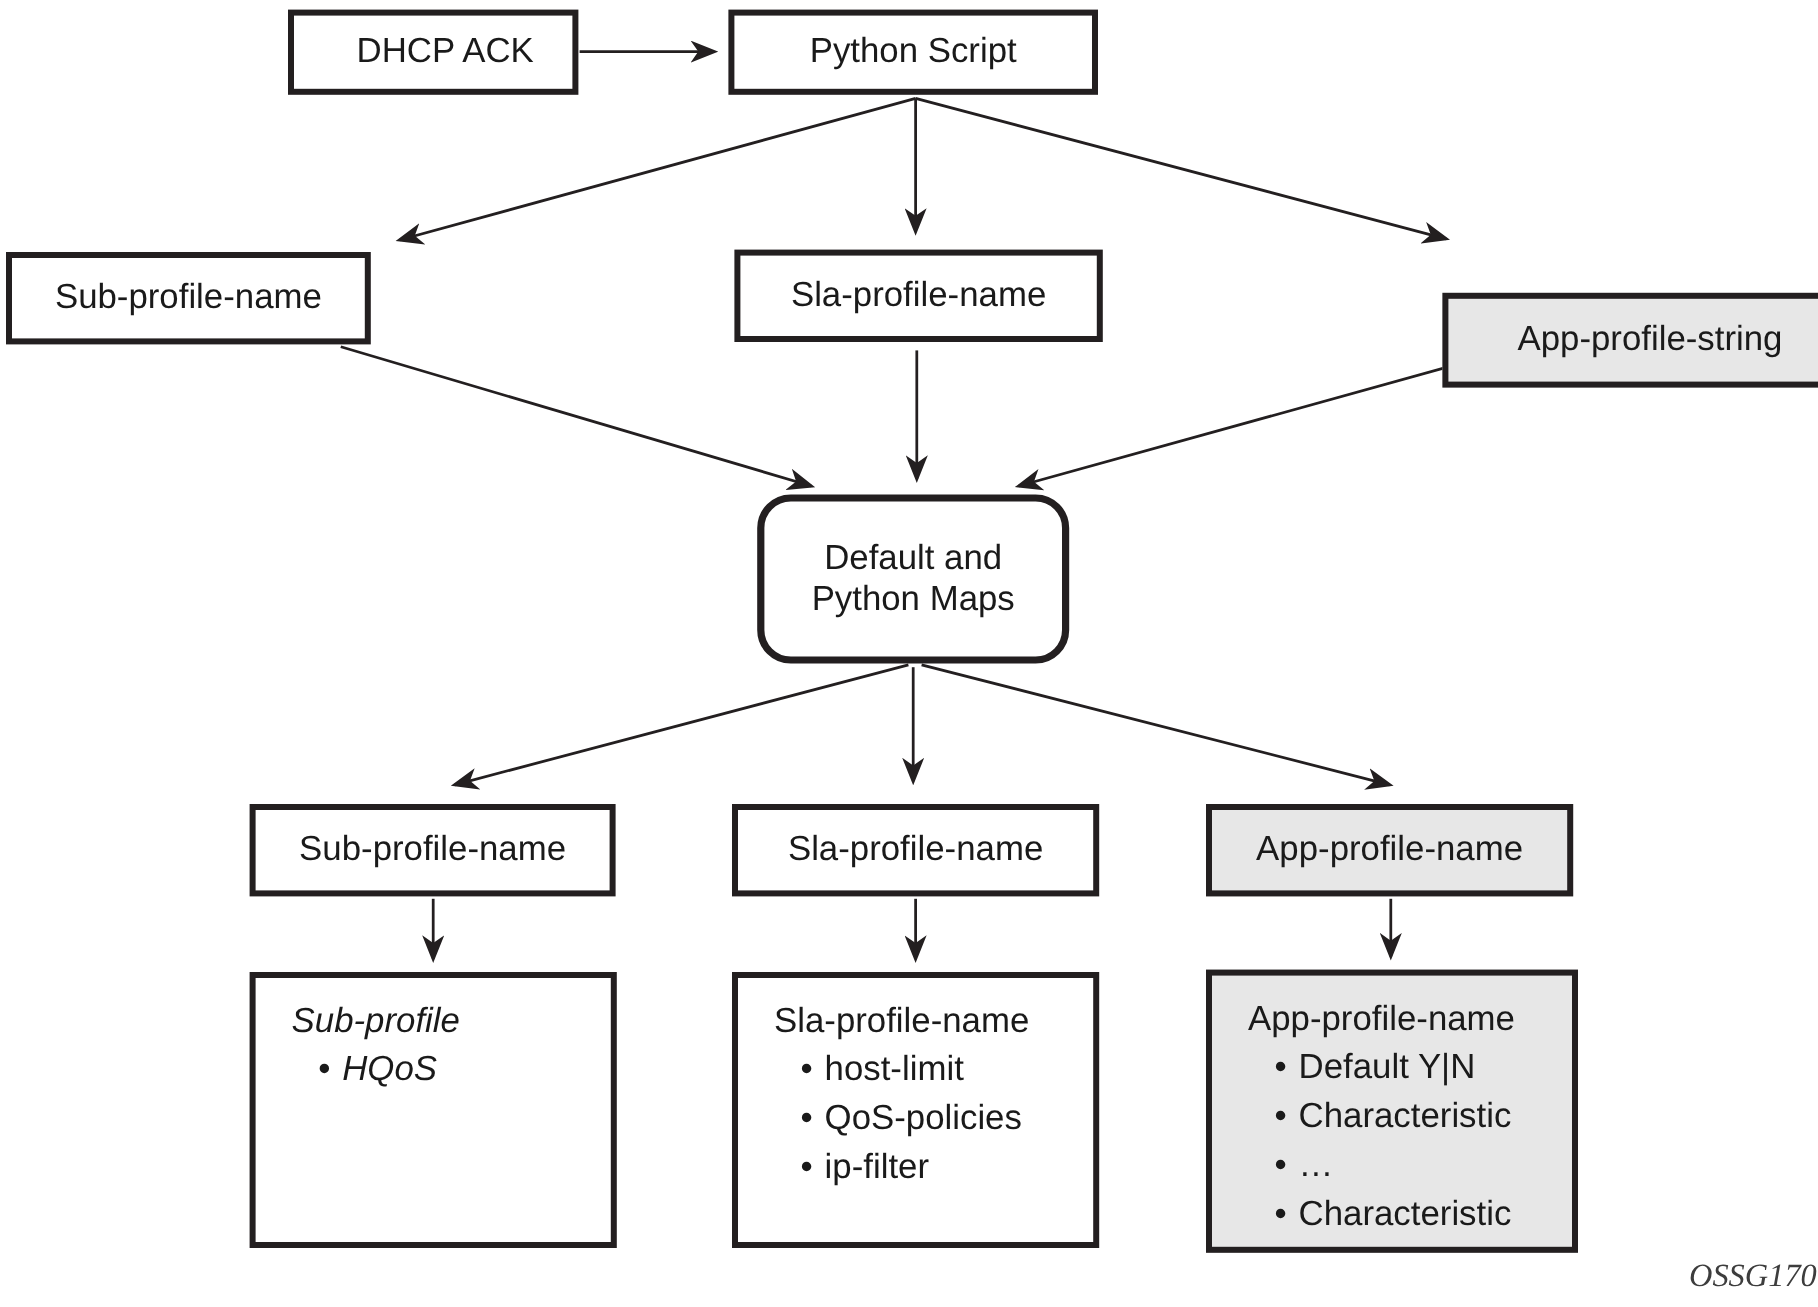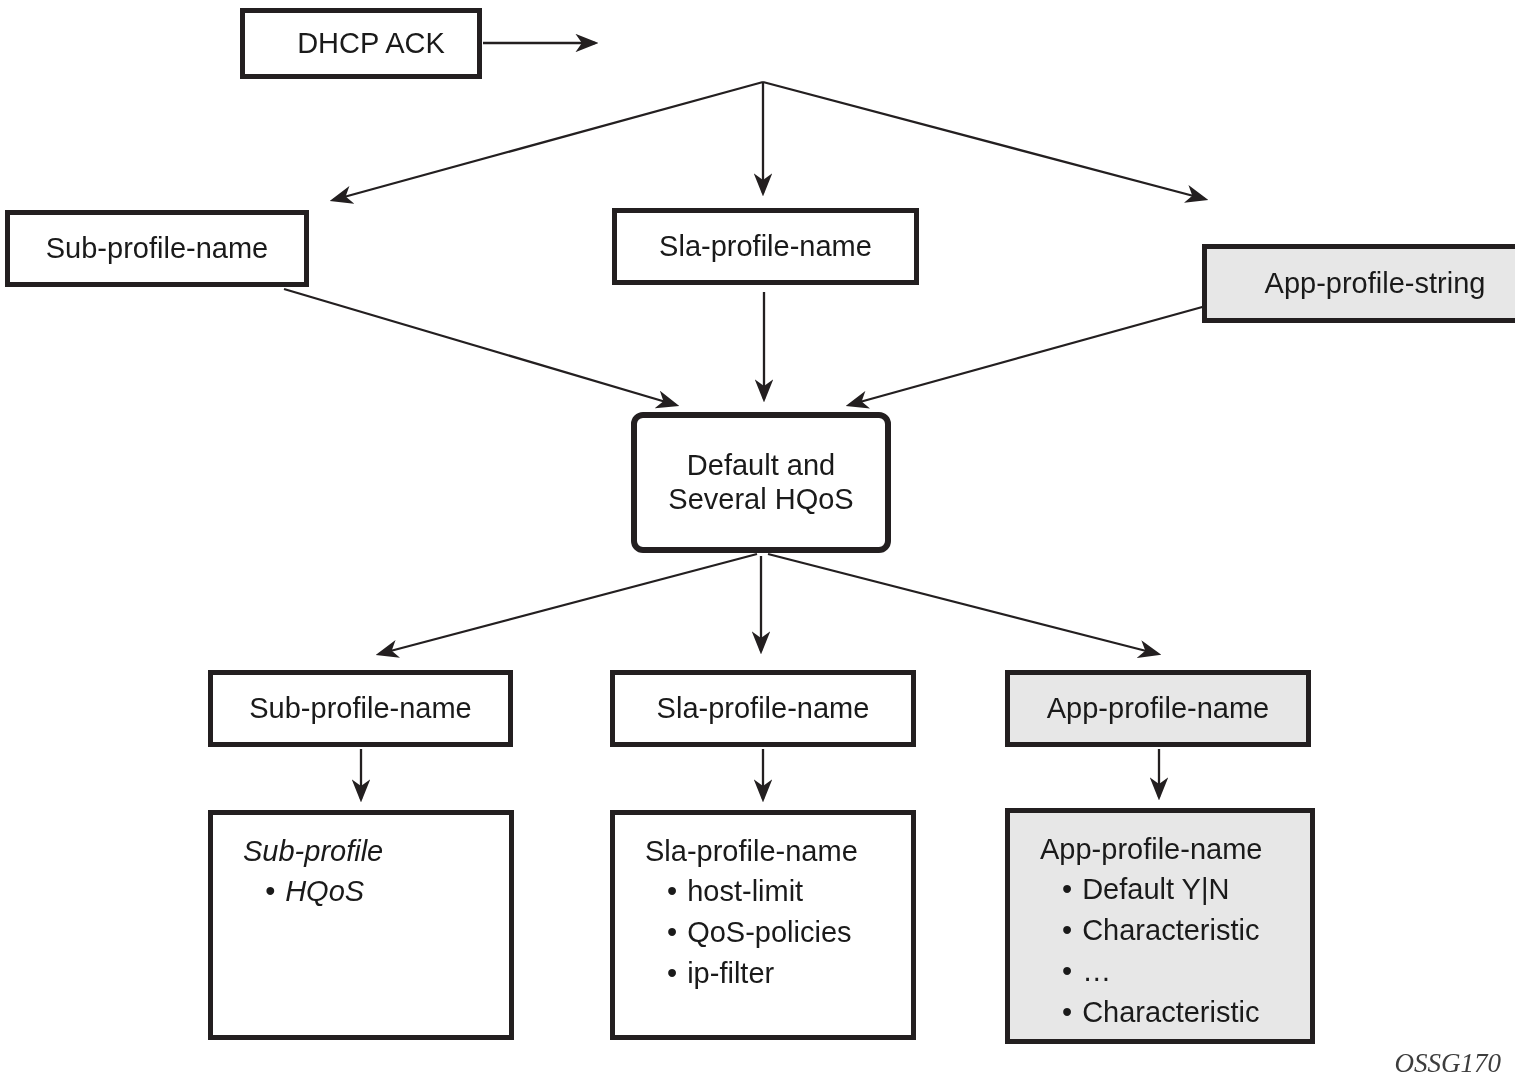--- a/index.html
+++ b/index.html
@@ -27,21 +27,21 @@
     align-items:center;
     justify-content:center;
     font-size:29px;
     line-height:1.15;
     text-align:center;
     color:var(--text);
   }
   .node.gray{background:var(--gray);}
   .node.rounded{
     border-width:6px;
-    border-radius:12px;
+    border-radius:28px;
     flex-direction:column;
   }
   .node.detail{
     flex-direction:column;
     align-items:flex-start;
     justify-content:flex-start;
     padding:16px 10px 10px 30px;
   }
   .detail-title{
     font-size:29px;
@@ -54,21 +54,21 @@
     padding-left:22px;
     font-size:29px;
     line-height:41px;
     text-align:left;
   }
   .bullet{
     margin-right:10px;
   }
   .footer-tag{
     position:absolute;
-    right:14px;
+    right:1px;
     top:1048px;
     font-family:"Liberation Serif","DejaVu Serif",serif;
     font-style:italic;
     font-size:27px;
     color:#3d3d3d;
   }
 </style>
 </head>
 <body>
 
@@ -94,36 +94,39 @@
       <line x1="361" y1="749" x2="361" y2="799" marker-end="url(#ah)"></line>
       <line x1="763" y1="749" x2="763" y2="799" marker-end="url(#ah)"></line>
       <line x1="1159" y1="749" x2="1159" y2="797" marker-end="url(#ah)"></line>
     </g>
   </svg>
 
   <div class="node" style="left:240px;top:8px;width:242px;height:71px;padding-left:20px;">
     <span>DHCP ACK</span>
   </div>
 
+  <div class="node" style="left:607px;top:8px;width:308px;height:71px;">
+    <span>Python Script</span>
+  </div>
 
   <div class="node" style="left:5px;top:210px;width:304px;height:77px;">
     <span>Sub-profile-name</span>
   </div>
 
   <div class="node" style="left:612px;top:208px;width:307px;height:77px;">
     <span>Sla-profile-name</span>
   </div>
 
   <div class="node gray" style="left:1202px;top:208px;width:346px;height:79px;margin-top:36px;">
     <span>App-profile-string</span>
   </div>
 
   <div class="node rounded" style="left:631px;top:412px;width:260px;height:141px;">
     <span>Default and</span>
-    <span>Several HQoS</span>
+    <span>Python Maps</span>
   </div>
 
   <div class="node" style="left:208px;top:670px;width:305px;height:77px;">
     <span>Sub-profile-name</span>
   </div>
 
   <div class="node" style="left:610px;top:670px;width:306px;height:77px;">
     <span>Sla-profile-name</span>
   </div>
 

